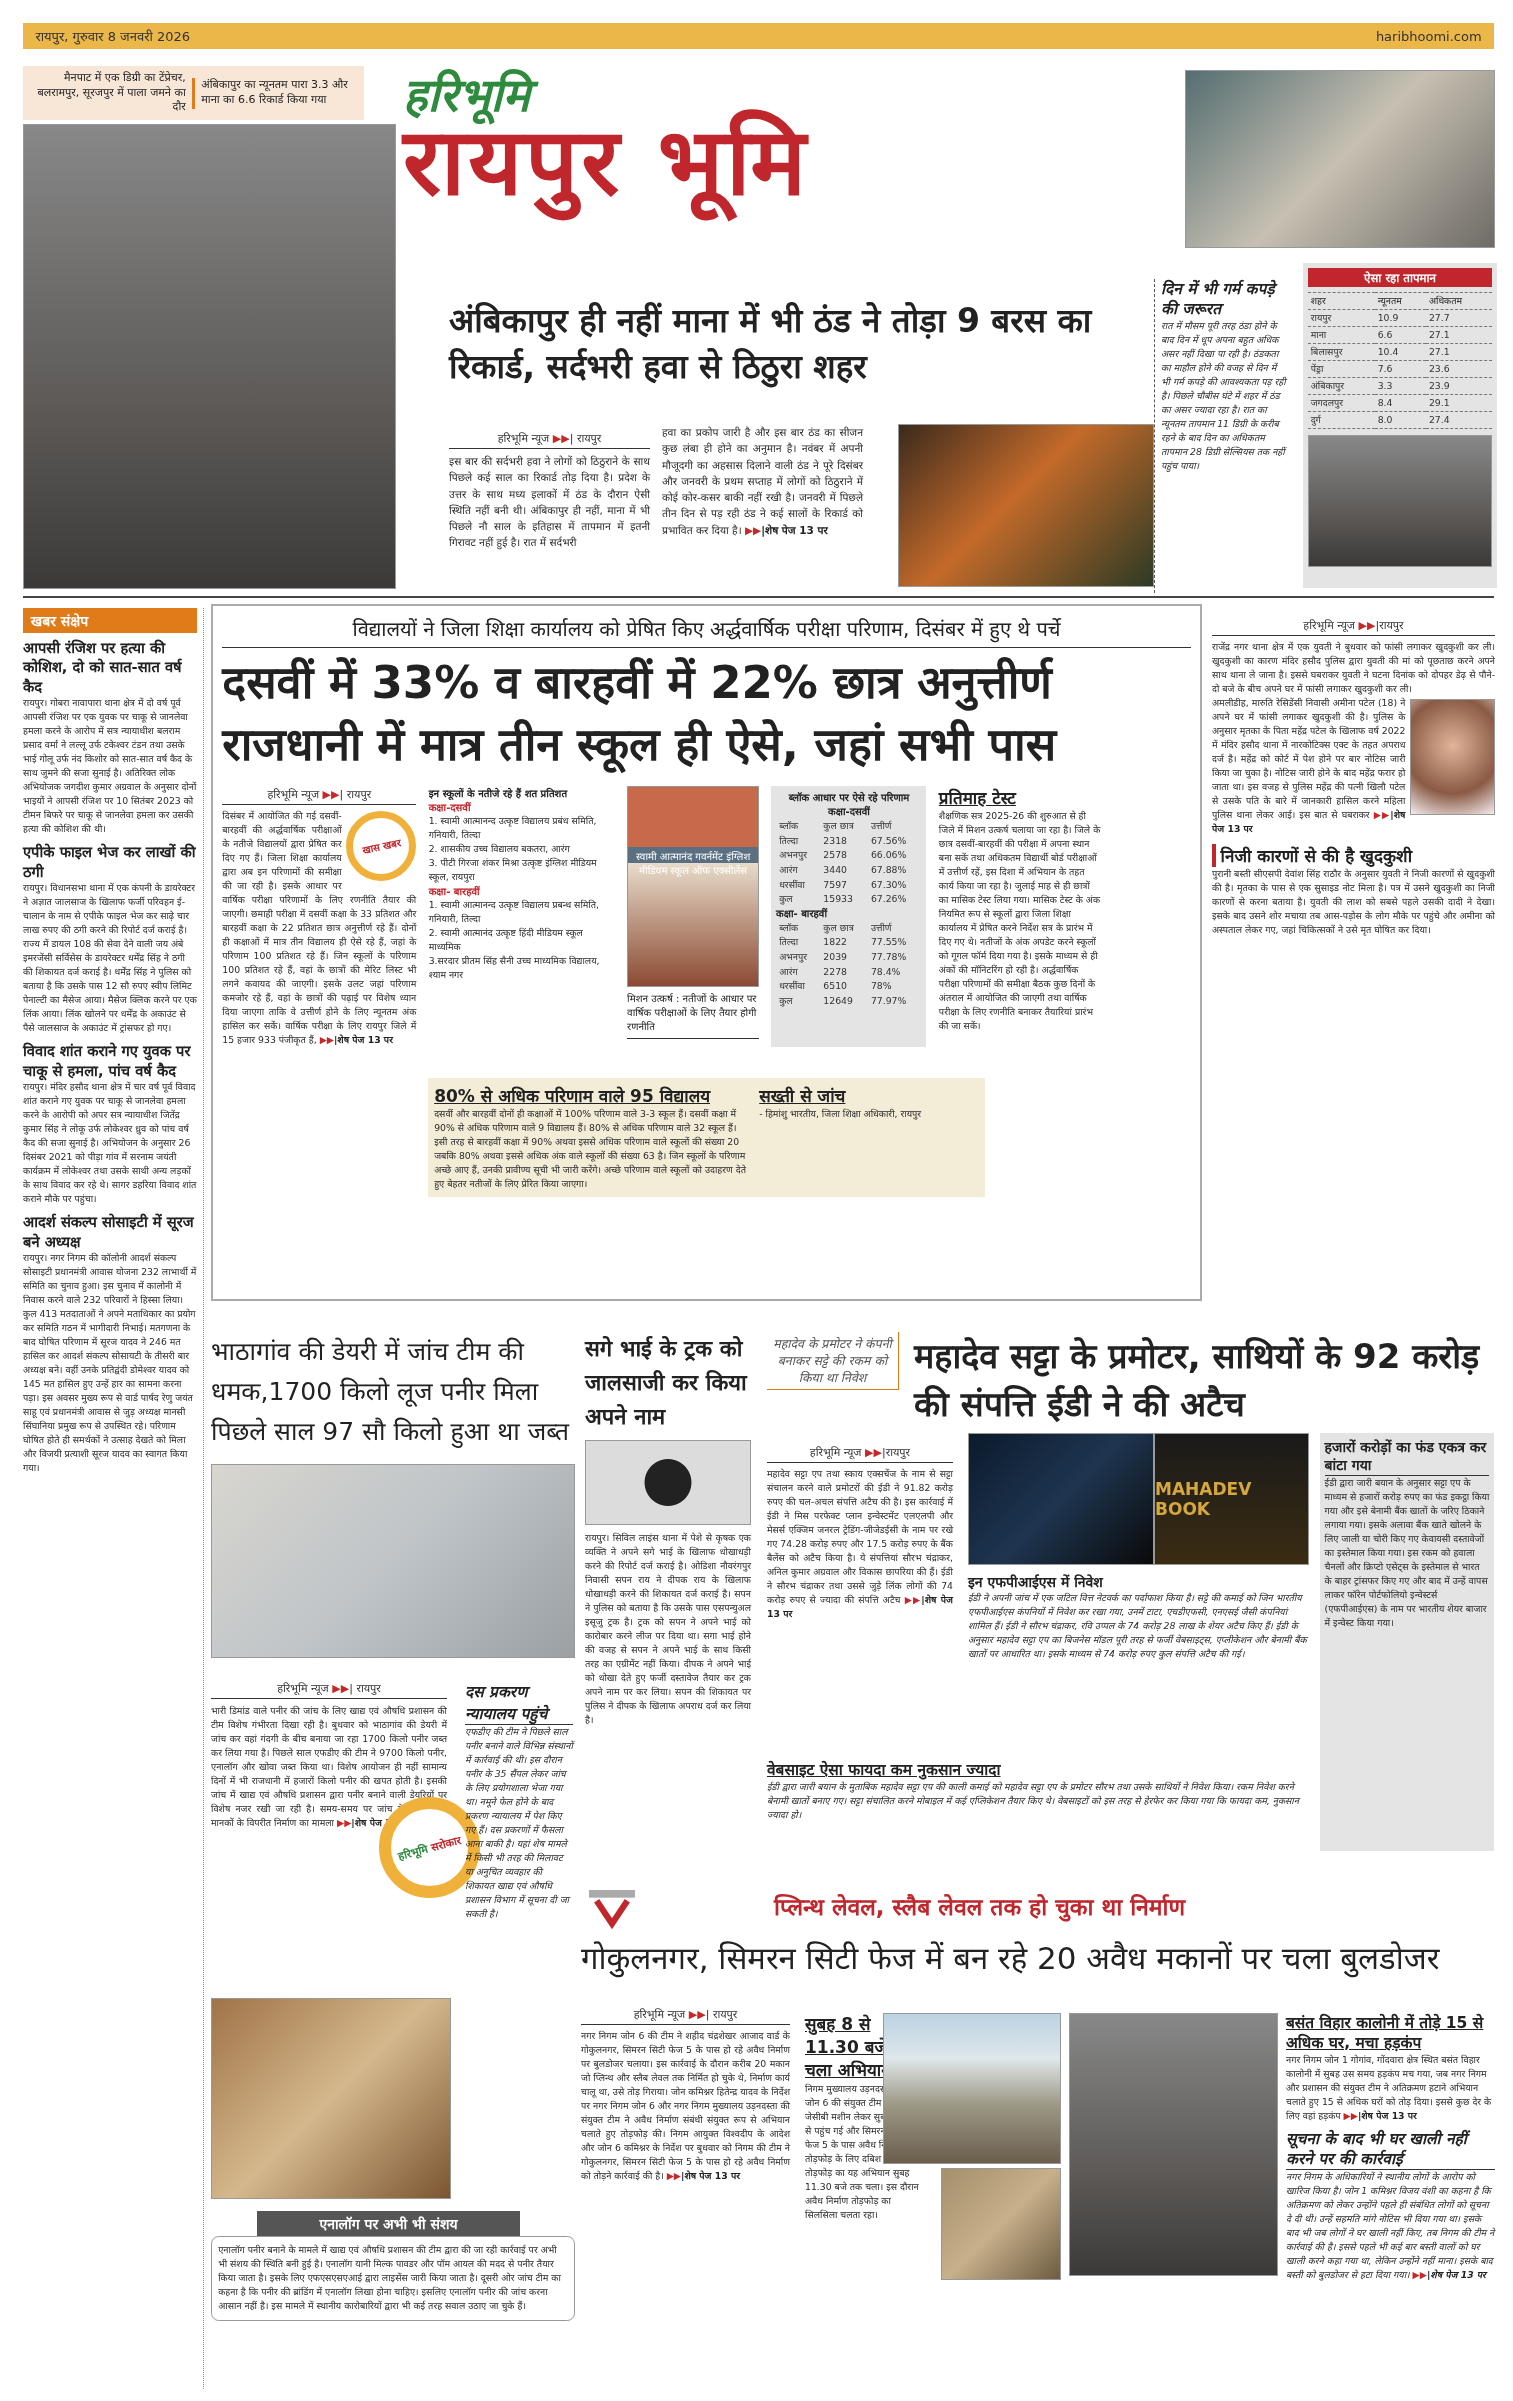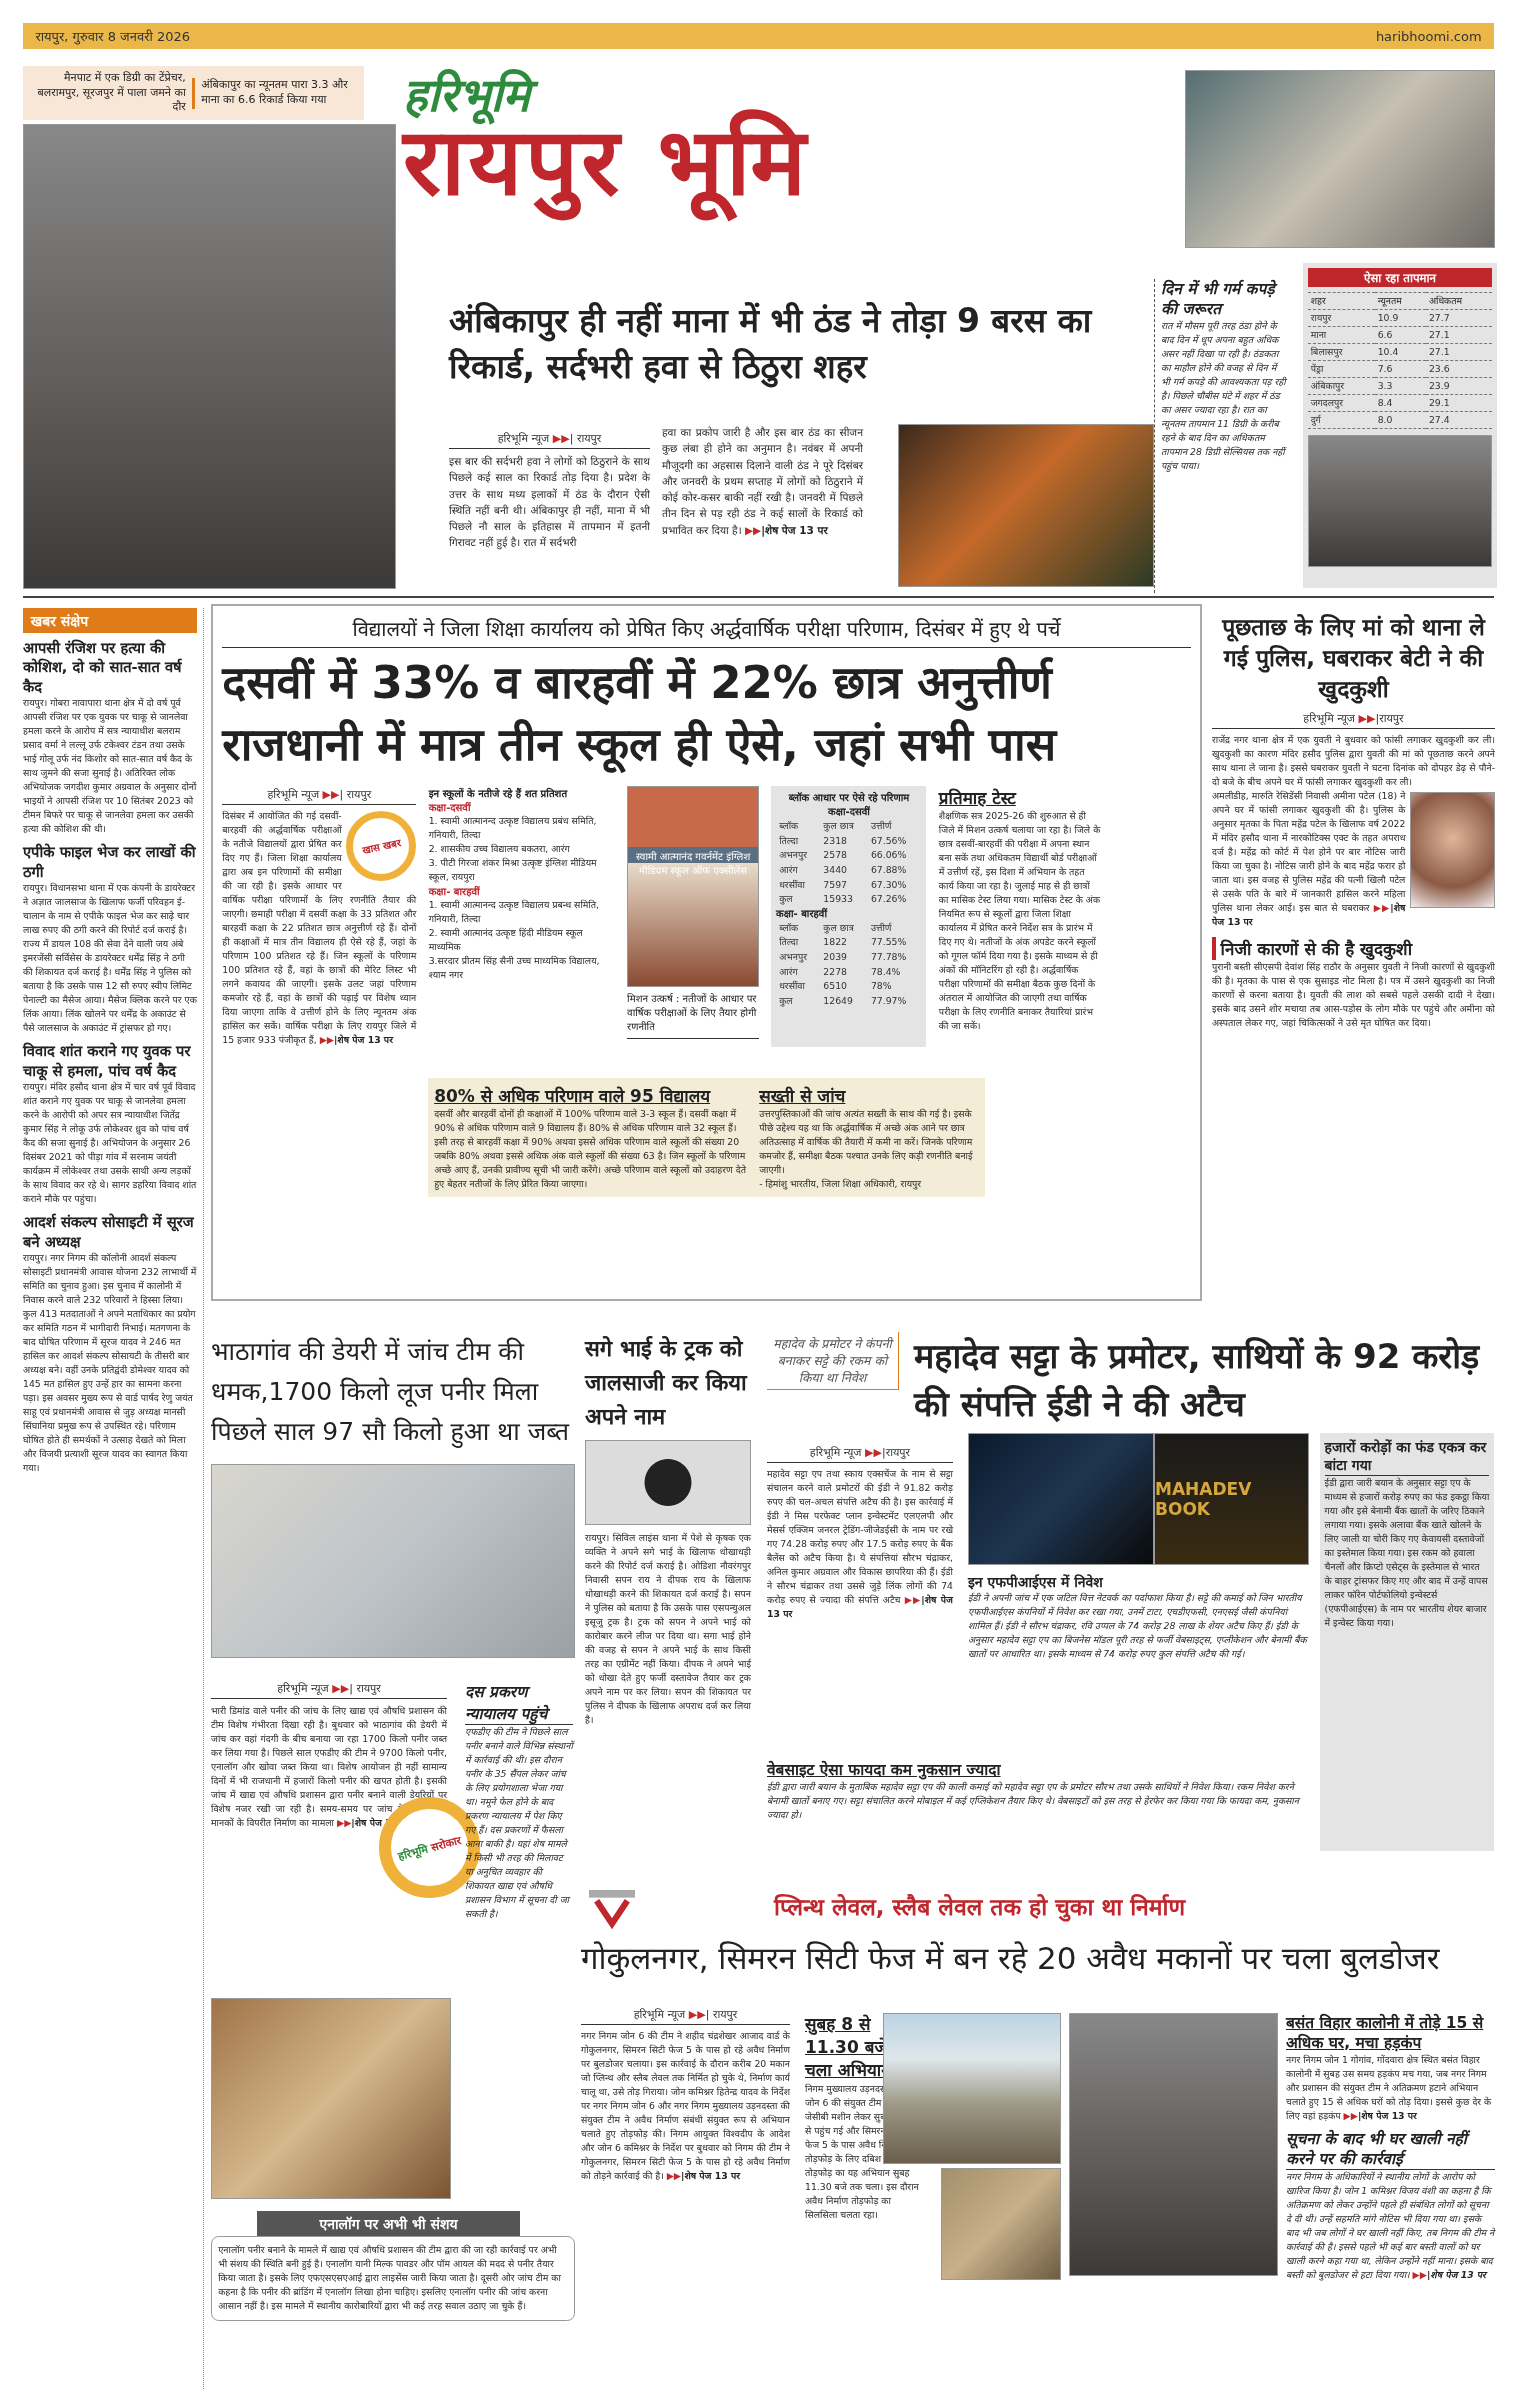--- a/index.html
+++ b/index.html
@@ -268,28 +268,26 @@
       <div class="small-text">शैक्षणिक सत्र 2025-26 की शुरुआत से ही जिले में मिशन उत्कर्ष चलाया जा रहा है। जिले के छात्र दसवीं-बारहवीं की परीक्षा में अपना स्थान बना सकें तथा अधिकतम विद्यार्थी बोर्ड परीक्षाओं में उत्तीर्ण रहें, इस दिशा में अभियान के तहत कार्य किया जा रहा है। जुलाई माह से ही छात्रों का मासिक टेस्ट लिया गया। मासिक टेस्ट के अंक नियमित रूप से स्कूलों द्वारा जिला शिक्षा कार्यालय में प्रेषित करने निर्देश सत्र के प्रारंभ में दिए गए थे। नतीजों के अंक अपडेट करने स्कूलों को गूगल फॉर्म दिया गया है। इसके माध्यम से ही अंकों की मॉनिटरिंग हो रही है। अर्द्धवार्षिक परीक्षा परिणामों की समीक्षा बैठक कुछ दिनों के अंतराल में आयोजित की जाएगी तथा वार्षिक परीक्षा के लिए रणनीति बनाकर तैयारियां प्रारंभ की जा सकें।</div>
     </div>
   </div>
   <div style="position:absolute;left:215px;top:472px;display:flex;">
     <div class="tan-box" style="width:325px;padding:6.2px">
       <h3 style="font-size:17px;text-decoration:underline">80% से अधिक परिणाम वाले 95 विद्यालय</h3>
       <div class="small-text">दसवीं और बारहवीं दोनों ही कक्षाओं में 100% परिणाम वाले 3-3 स्कूल हैं। दसवीं कक्षा में 90% से अधिक परिणाम वाले 9 विद्यालय हैं। 80% से अधिक परिणाम वाले 32 स्कूल हैं। इसी तरह से बारहवीं कक्षा में 90% अथवा इससे अधिक परिणाम वाले स्कूलों की संख्या 20 जबकि 80% अथवा इससे अधिक अंक वाले स्कूलों की संख्या 63 है। जिन स्कूलों के परिणाम अच्छे आए हैं, उनकी प्रावीण्य सूची भी जारी करेंगे। अच्छे परिणाम वाले स्कूलों को उदाहरण देते हुए बेहतर नतीजों के लिए प्रेरित किया जाएगा।</div>
     </div>
     <div class="tan-box" style="width:232px;padding:6.2px">
       <h3 style="font-size:17px;text-decoration:underline">सख्ती से जांच</h3>
-      <div class="small-text">उत्तरपुस्तिकाओं की जांच अत्यंत सख्ती के साथ की गई है। इसके पीछे उद्देश्य यह था कि अर्द्धवार्षिक में अच्छे अंक आने पर छात्र अतिउत्साह में वार्षिक की तैयारी में कमी ना करें। जिनके परिणाम कमजोर हैं, समीक्षा बैठक पश्चात उनके लिए कड़ी रणनीति बनाई जाएगी।</div>
       <div class="small-text" style="font-weight:normal">- हिमांशु भारतीय, जिला शिक्षा अधिकारी, रायपुर</div>
     </div>
   </div>
 </div>
 
 <div class="abs" style="left:1212px;top:612px;width:283px">
-  <h2 style="font-size:23px;line-height:31px;text-align:center">पूछताछ के लिए मां को थाना ले गई पुलिस, घबराकर बेटी ने की खुदकुशी</h2>
   <div class="byline" style="margin:4.6px 0"><span>हरिभूमि न्यूज</span> <span class="arrow">▶▶</span>|<span>रायपुर</span></div>
   <div class="small-text" style="text-align:justify">राजेंद्र नगर थाना क्षेत्र में एक युवती ने बुधवार को फांसी लगाकर खुदकुशी कर ली। खुदकुशी का कारण मंदिर हसौद पुलिस द्वारा युवती की मां को पूछताछ करने अपने साथ थाना ले जाना है। इससे घबराकर युवती ने घटना दिनांक को दोपहर डेढ़ से पौने-दो बजे के बीच अपने घर में फांसी लगाकर खुदकुशी कर ली।</div>
   <div class="photo girl" style="float:right;width:85px;height:116px;margin:3.1px 0 3.1px 4.6px"></div>
   <div class="small-text" style="text-align:justify">
     <span>अमलीडीह, मारुति रेसिडेंसी निवासी अमीना पटेल (18) ने अपने घर में फांसी लगाकर खुदकुशी की है। पुलिस के अनुसार मृतका के पिता महेंद्र पटेल के खिलाफ वर्ष 2022 में मंदिर हसौद थाना में नारकोटिक्स एक्ट के तहत अपराध दर्ज है। महेंद्र को कोर्ट में पेश होने पर बार नोटिस जारी किया जा चुका है। नोटिस जारी होने के बाद महेंद्र फरार हो जाता था। इस वजह से पुलिस महेंद्र की पत्नी खिलौ पटेल से उसके पति के बारे में जानकारी हासिल करने महिला पुलिस थाना लेकर आई। इस बात से घबराकर</span>
     <span class="more"><span class="arrow">▶▶</span>|<span>शेष पेज 13 पर</span></span>
   </div>
   <h3 style="font-size:17px;margin-top:7.7px;border-left:4.6px solid #c0272d;padding-left:4.6px">निजी कारणों से की है खुदकुशी</h3>
   <div class="small-text" style="text-align:justify">पुरानी बस्ती सीएसपी देवांश सिंह राठौर के अनुसार युवती ने निजी कारणों से खुदकुशी की है। मृतका के पास से एक सुसाइड नोट मिला है। पत्र में उसने खुदकुशी का निजी कारणों से करना बताया है। युवती की लाश को सबसे पहले उसकी दादी ने देखा। इसके बाद उसने शोर मचाया तब आस-पड़ोस के लोग मौके पर पहुंचे और अमीना को अस्पताल लेकर गए, जहां चिकित्सकों ने उसे मृत घोषित कर दिया।</div>
 </div>

